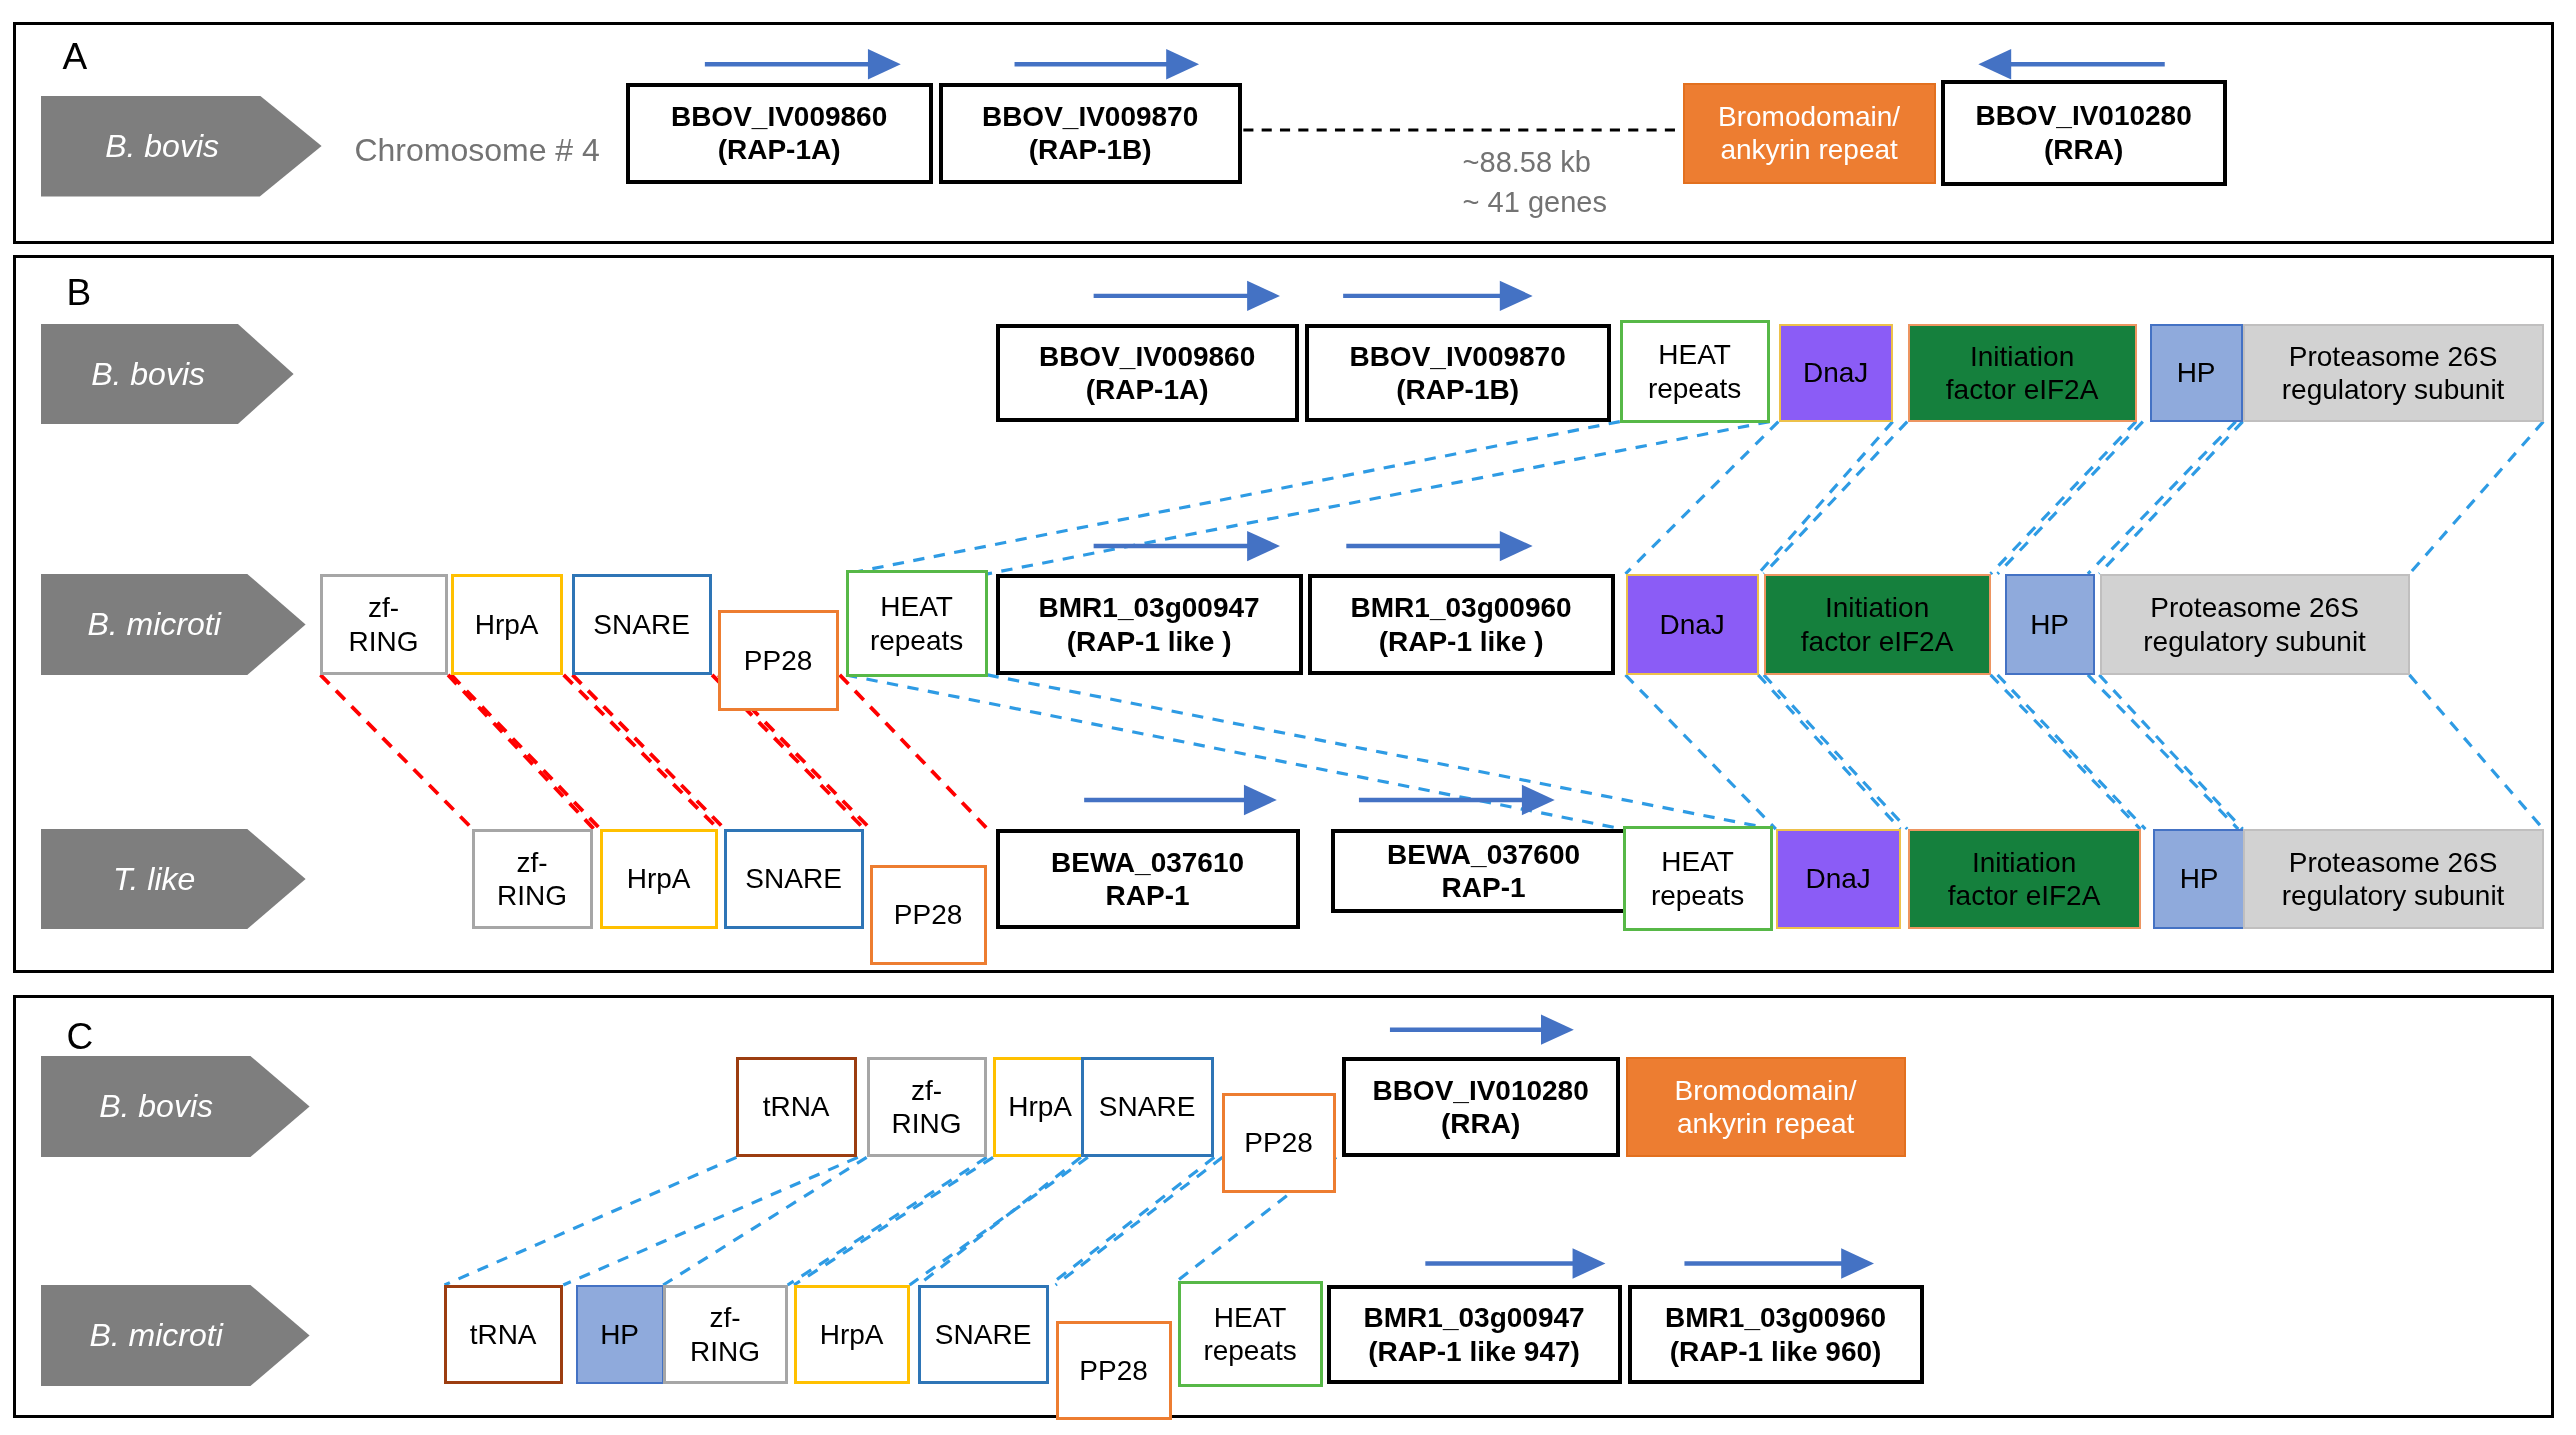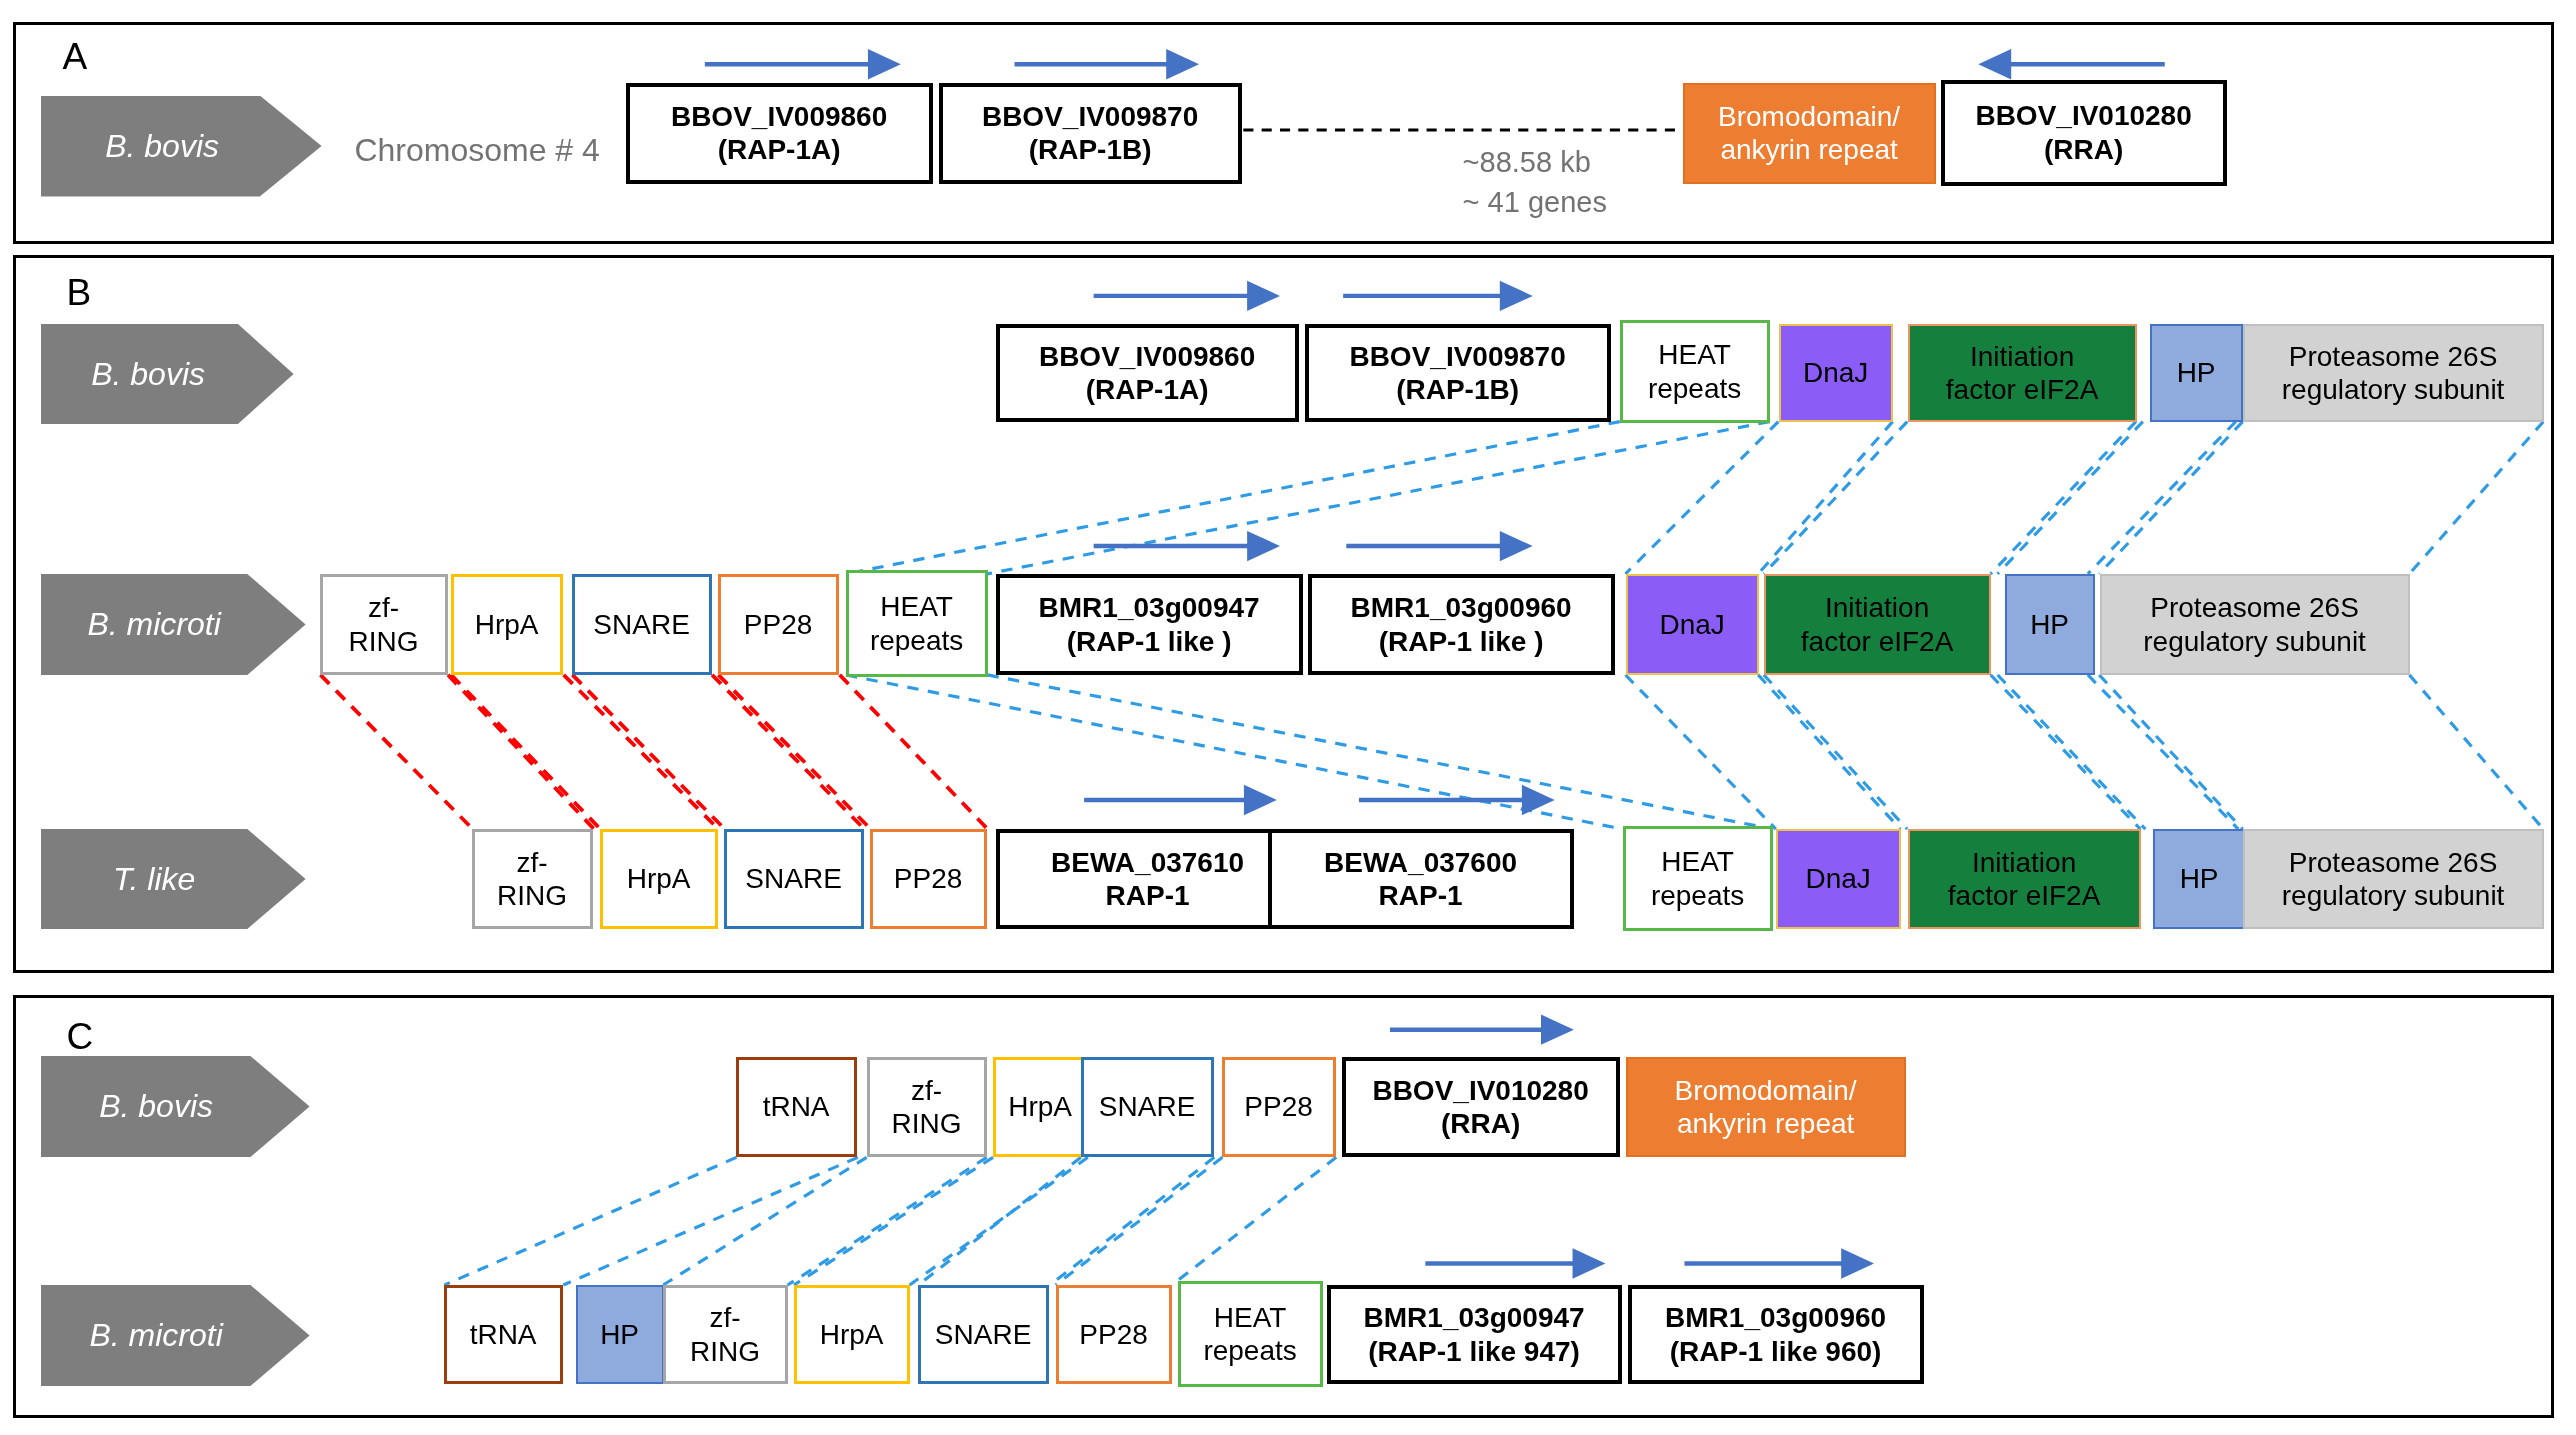--- a/index.html
+++ b/index.html
@@ -10,21 +10,21 @@
            display:flex;align-items:center;justify-content:center;padding-right:38px;box-sizing:border-box;
            clip-path:polygon(0 0,78% 0,100% 50%,78% 100%,0 100%);}
   .gbox{position:absolute;display:flex;align-items:center;justify-content:center;text-align:center;
         background:#fff;color:#000;font-size:28px;line-height:1.18;box-sizing:border-box;}
   .gbox span{white-space:pre-line;}
   .v-id{border:4.4px solid #000;font-weight:bold;}
   .v-heat{border:3.8px solid #57b847;}
   .v-zfring{border:3.8px solid #a6a6a6;}
   .v-hrpa{border:3.8px solid #ffc000;}
   .v-snare{border:3.8px solid #2e75b6;}
-  .v-pp28{border:3.8px solid #ed7d31;}
+  .v-pp28{border:3.8px solid #ed7d31;margin-top:36px;}
   .v-trna{border:3.8px solid #9c3d10;}
   .v-dnaj{background:#8b5cf6;border:2.5px solid #edc14a;}
   .v-eif2a{background:#15803d;border:2.5px solid #ed9561;}
   .v-hp{background:#8faadc;border:2.5px solid #4472c4;margin-left:7px;}
   .v-prot{background:#d2d2d2;border:2.5px solid #c0bfbf;}
   .v-bromo{background:#ed7d31;border:2.5px solid #e2701f;color:#fff;}
   .freetext{position:absolute;color:#737373;}
   svg.overlay{position:absolute;left:0;top:0;pointer-events:none;}
   .chromo{font-size:32px;}
   .gaptext{font-size:29px;line-height:40px;text-align:left;}
@@ -218,21 +218,21 @@
   <div class="gbox v-snare" style="left:708px;top:571px;width:140px;height:100px;">
       <span>SNARE</span>
     </div>
   <div class="gbox v-pp28" style="left:854px;top:571px;width:117px;height:100px;">
       <span>PP28</span>
     </div>
   <div class="gbox v-id" style="left:980px;top:571px;width:304px;height:100px;">
       <span>BEWA_037610
 RAP-1</span>
     </div>
-  <div class="gbox v-id" style="left:1252px;top:571px;width:306px;height:100px;">
+  <div class="gbox v-id" style="left:1315px;top:571px;width:306px;height:84px;">
       <span>BEWA_037600
 RAP-1</span>
     </div>
   <div class="gbox v-heat" style="left:1607px;top:568px;width:150px;height:105px;">
       <span>HEAT
 repeats</span>
     </div>
   <div class="gbox v-dnaj" style="left:1760px;top:571px;width:125px;height:100px;">
       <span>DnaJ</span>
     </div>

